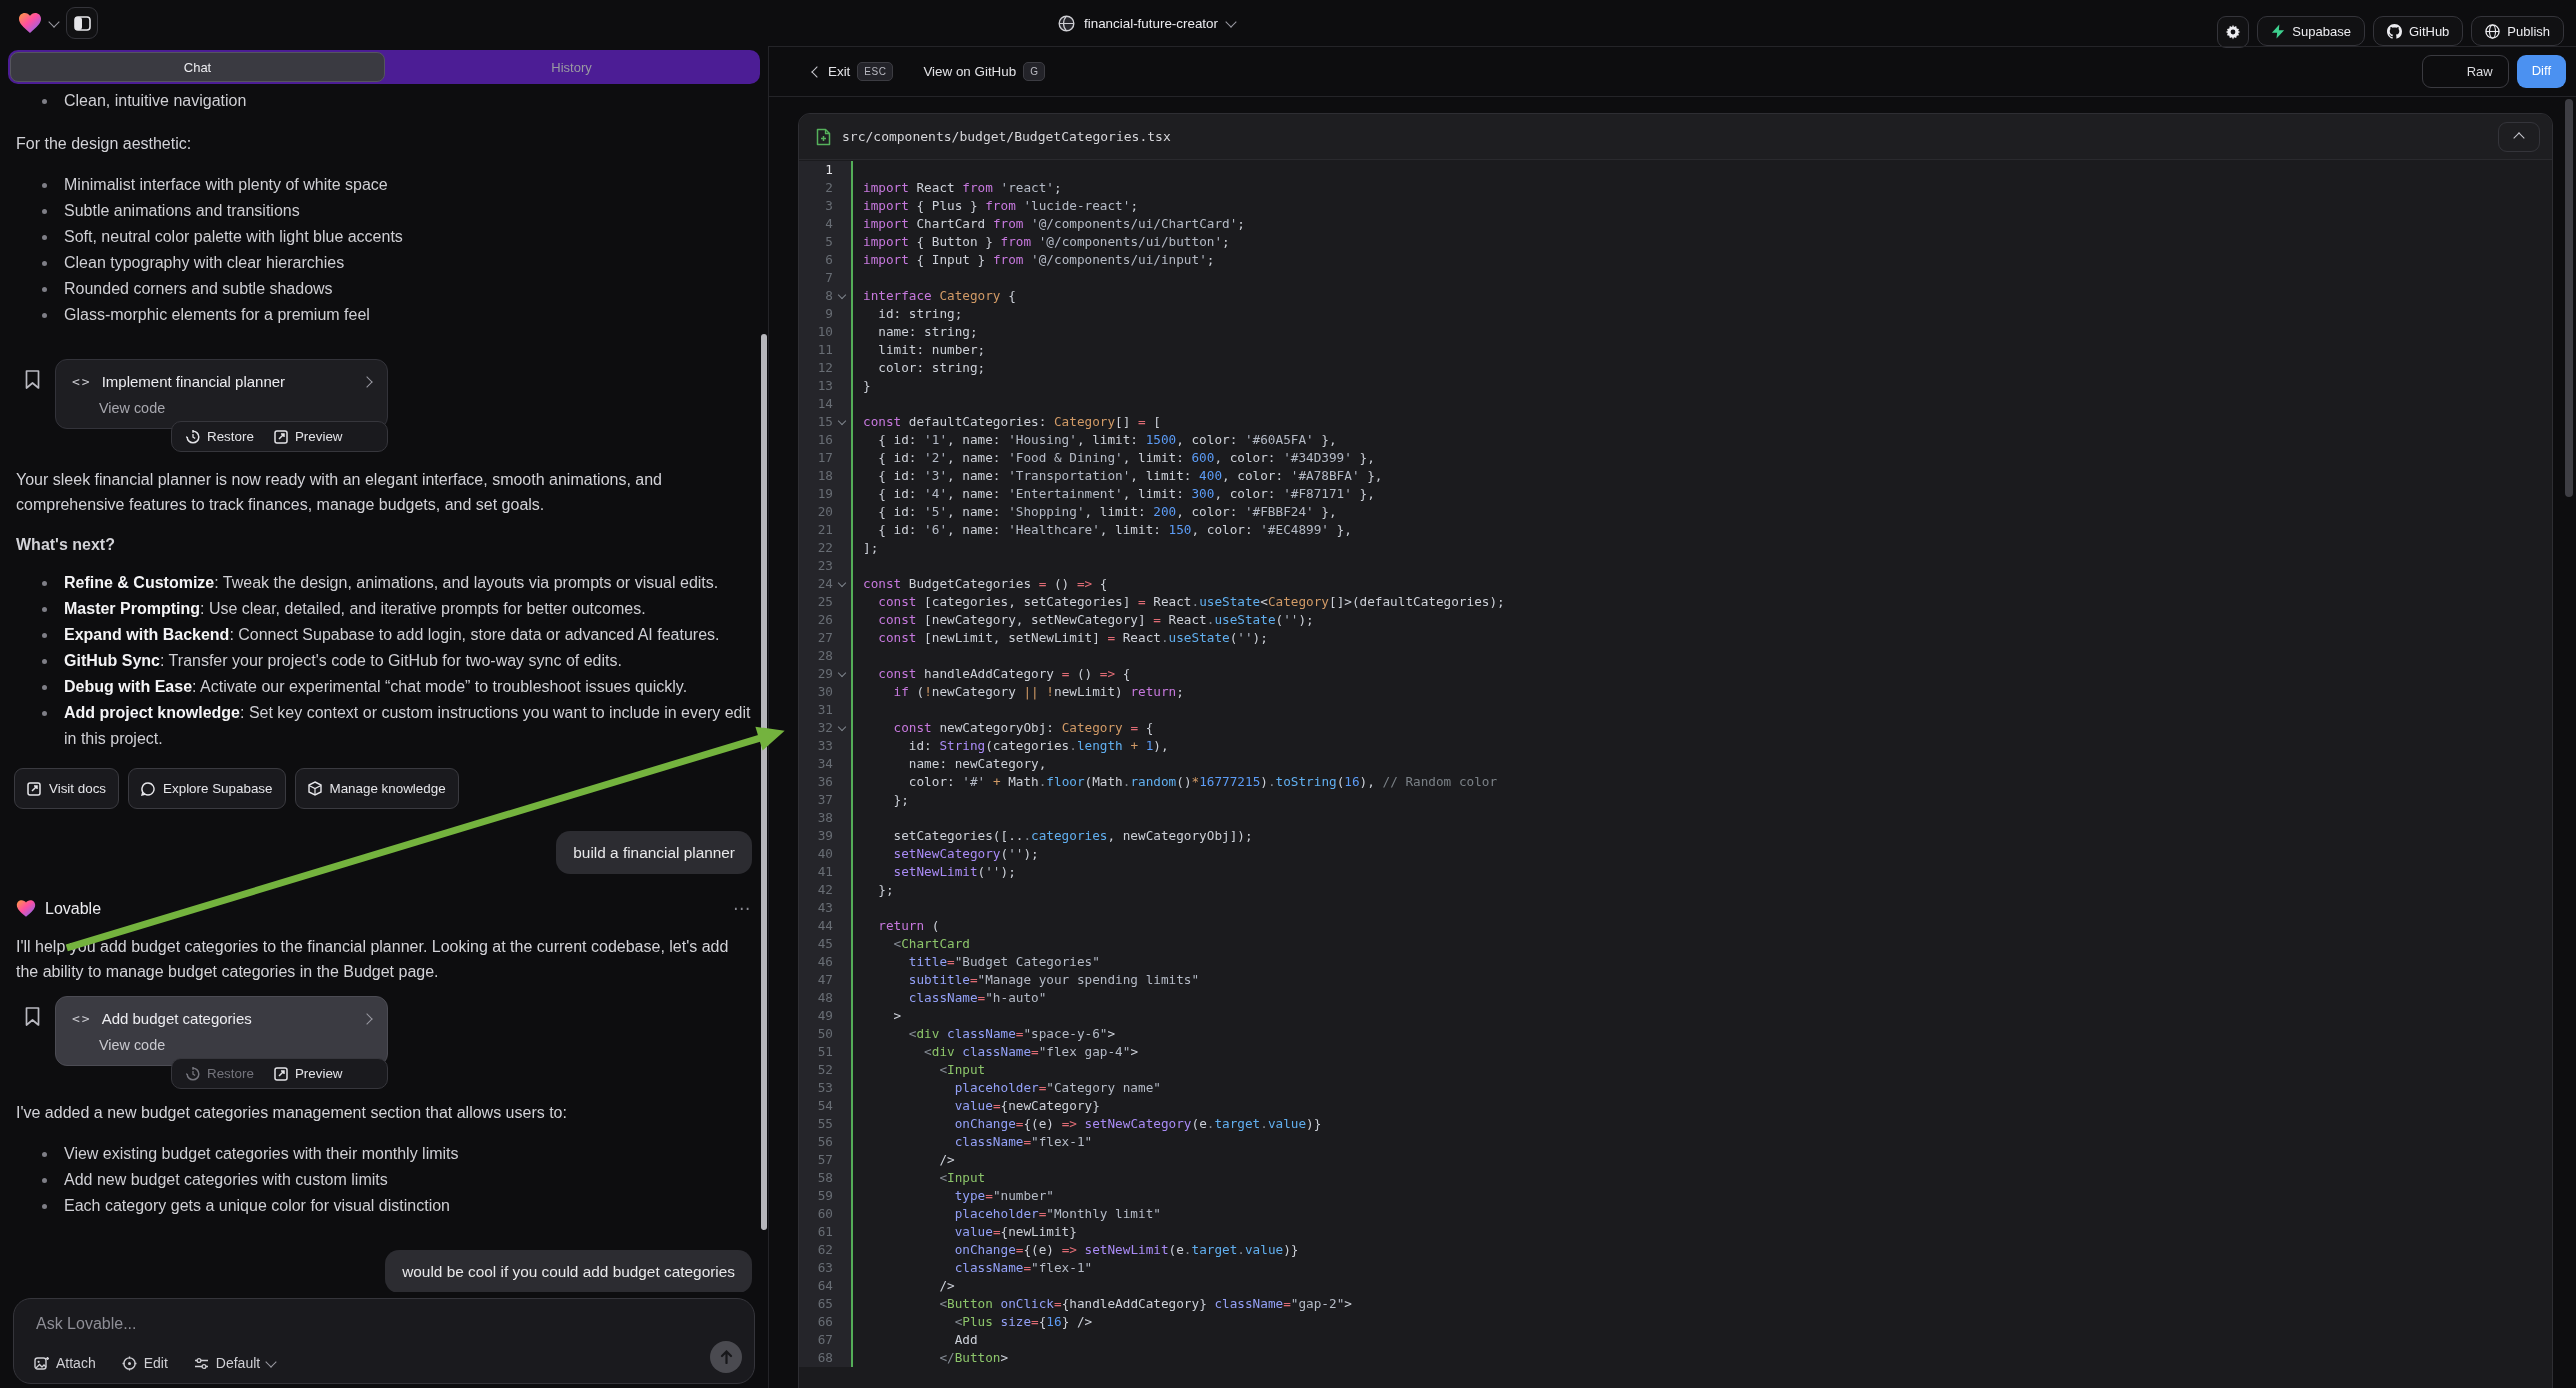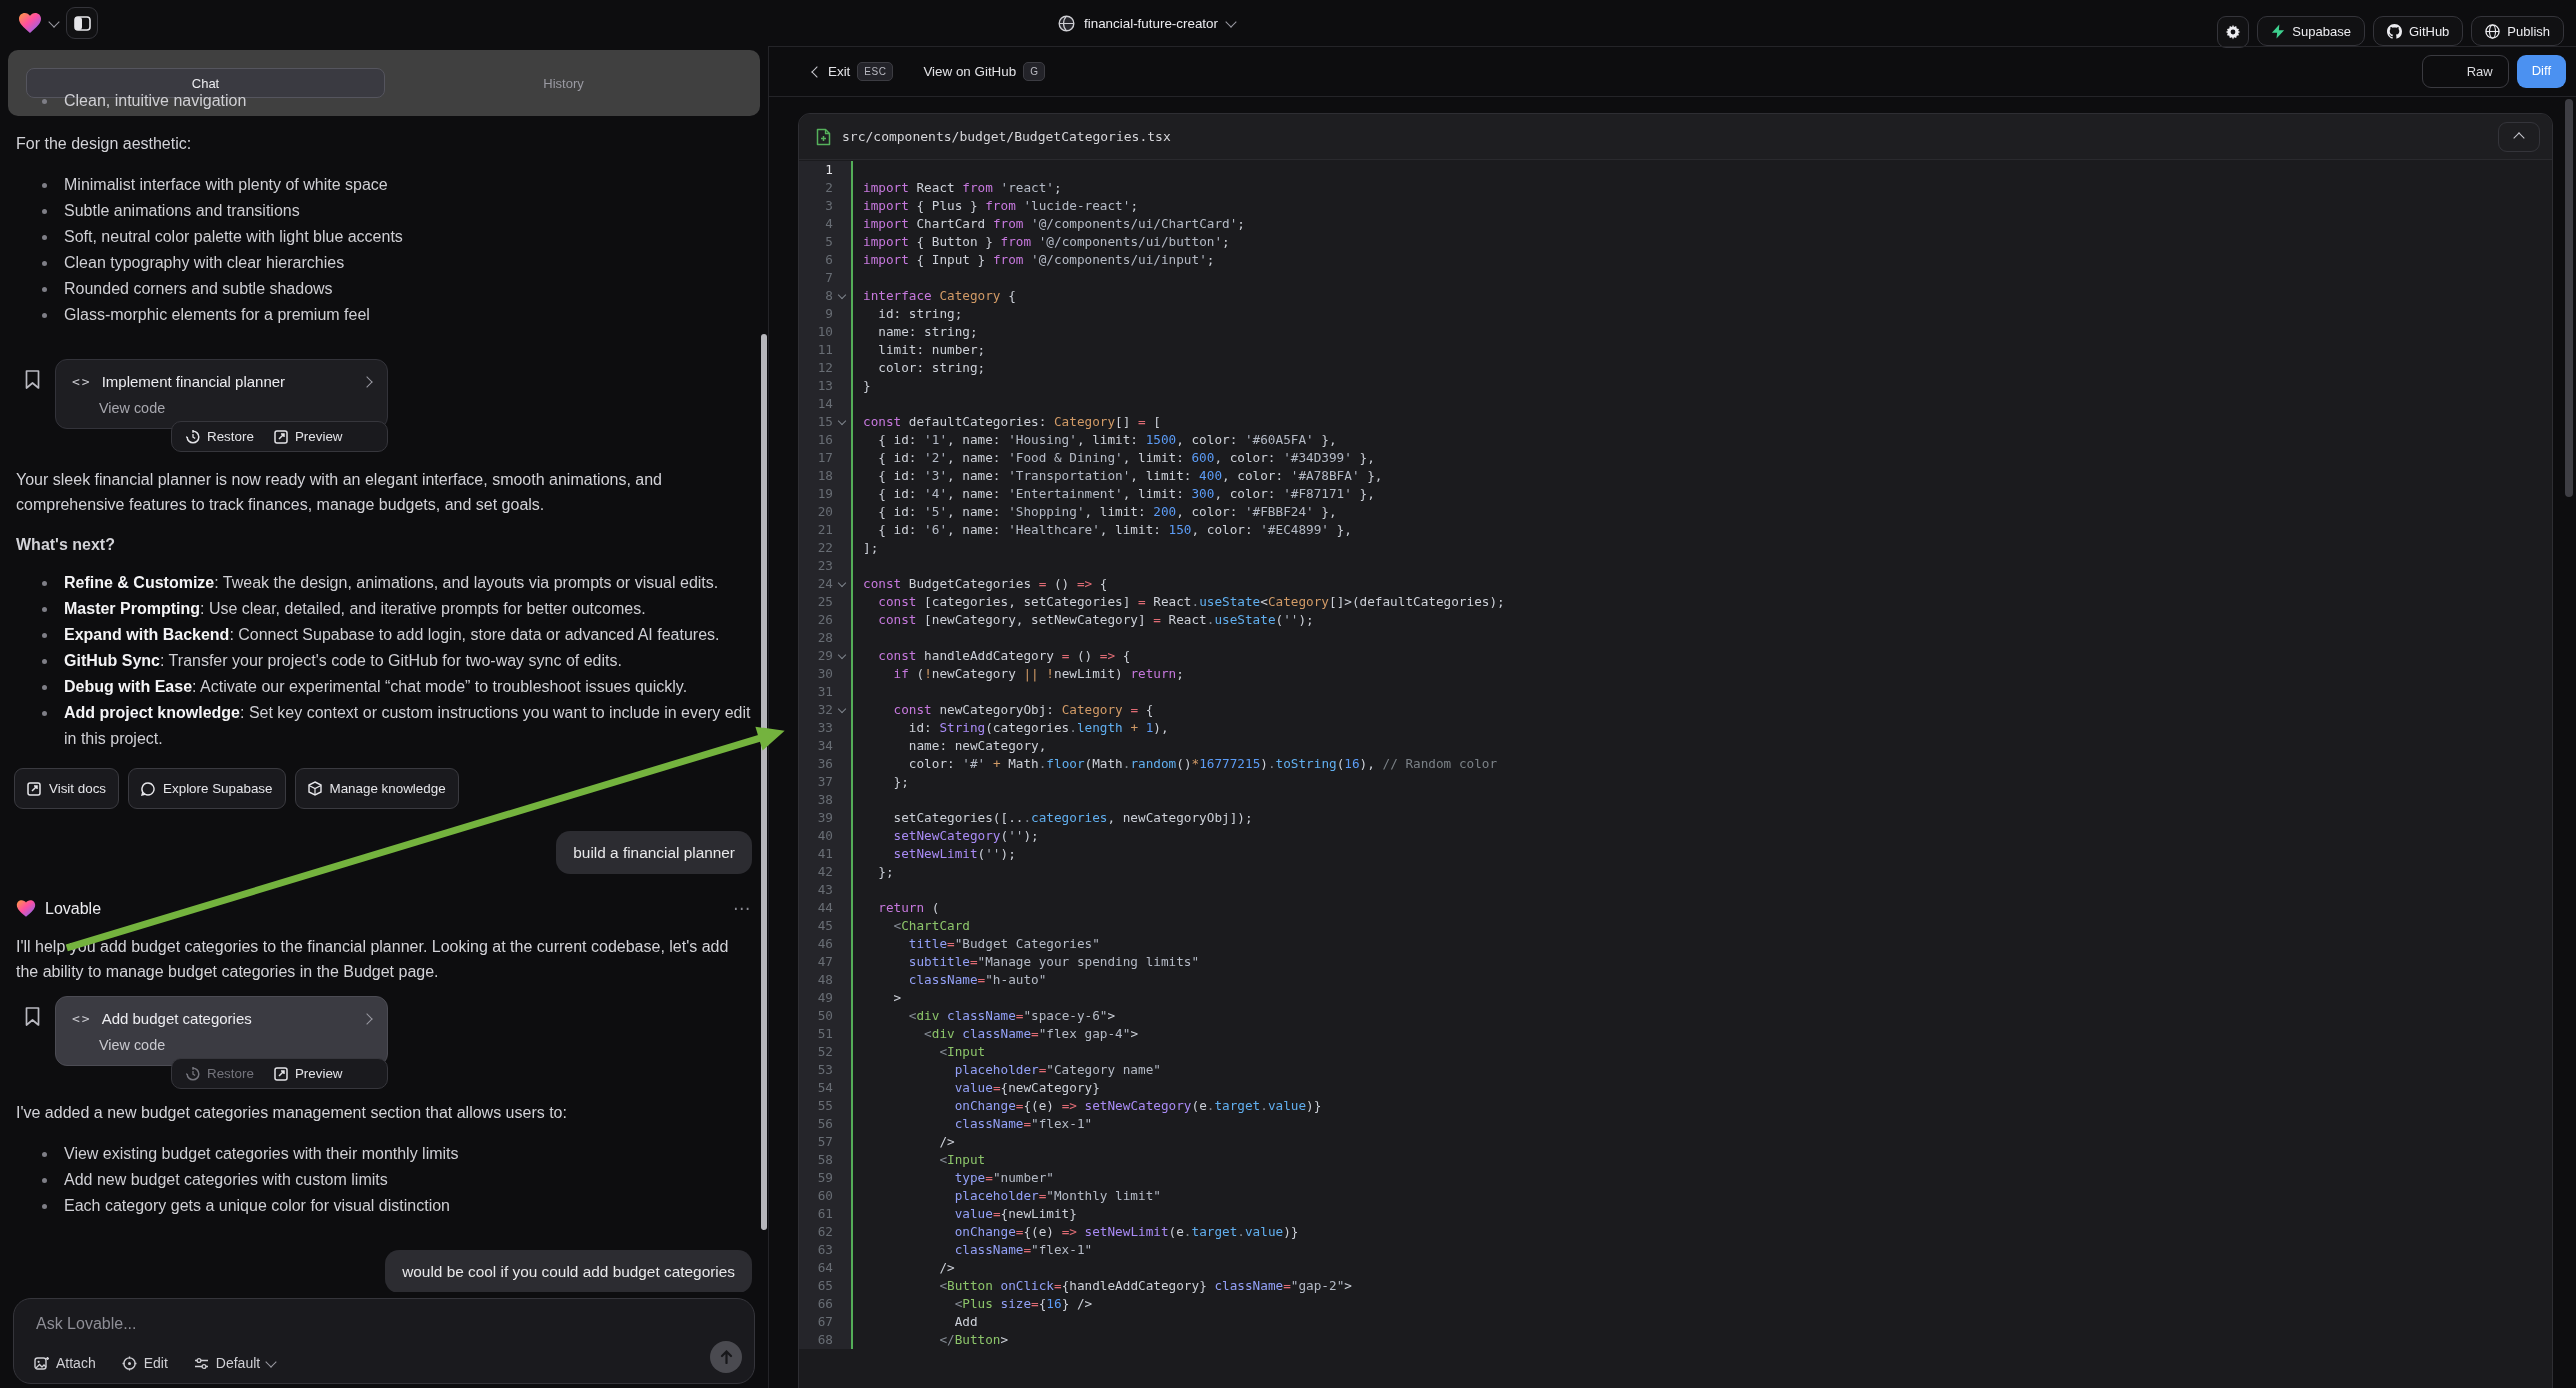--- a/index.html
+++ b/index.html
@@ -14,21 +14,21 @@
   .tb-center .pname{font-size:13.4px;color:#ececf0;}
   .tb-right{position:absolute;right:12px;top:16px;display:flex;align-items:flex-start;gap:8px;}
   .tb-btn{height:30px;border:1px solid #34343a;border-radius:10px;display:flex;align-items:center;gap:7px;padding:0 13px;font-size:13px;color:#ececf0;background:rgba(255,255,255,0.02);cursor:pointer;}
   .chev{display:inline-block;width:7px;height:7px;border-right:1.6px solid #9a9aa2;border-bottom:1.6px solid #9a9aa2;}
   .chev.down{transform:rotate(45deg);margin-top:-3px;}
   .chev.up{transform:rotate(-135deg);margin-top:3px;}
   .chev.right{transform:rotate(-45deg);}
   .chev.left{transform:rotate(135deg);}
   
   .chat{position:absolute;left:0;top:46px;width:768px;bottom:0;overflow:hidden;}
-  .tabbar{margin:4px 8px 0 8px;height:30px;background:#404040;border-radius:10px;display:flex;padding:18px;}
+  .tabbar{margin:4px 8px 0 8px;height:30px;background:#4c1d95;border-radius:10px;display:flex;padding:2px;}
   .tab{flex:1;display:flex;align-items:center;justify-content:center;font-size:13px;color:#9a9aa2;border-radius:8px;cursor:pointer;}
   .tab.active{background:#3a3a41;border:1px solid #55555e;color:#ececf0;}
   .chatscroll{position:absolute;left:0;right:0;top:34px;bottom:96px;padding:0 16px;display:flex;flex-direction:column;align-items:stretch;overflow:hidden;}
   .chatscroll p{margin:0;font-size:16px;line-height:25px;color:#d2d2d7;}
   ul.blist{list-style:none;margin:0;padding:0 0 0 14px;}
   ul.blist li{position:relative;padding-left:34px;font-size:16px;line-height:26px;color:#cfcfd4;}
   ul.blist li::before{content:'';position:absolute;left:12px;top:11px;width:5px;height:5px;border-radius:50%;background:#7e7e86;}
   ul.blist li b{color:#f4f4f6;font-weight:700;}
   .h-bold{margin:0;font-size:16px;font-weight:700;color:#f4f4f6;}
   
@@ -391,20 +391,21 @@
           <div class="crow"><span class="cnum">17</span><span class="cfold"></span><span class="ccode">  { id: <span class="str">'2'</span>, name: <span class="str">'Food &amp; Dining'</span>, limit: <span class="num">600</span>, color: <span class="str">'#34D399'</span> },</span></div>
           <div class="crow"><span class="cnum">18</span><span class="cfold"></span><span class="ccode">  { id: <span class="str">'3'</span>, name: <span class="str">'Transportation'</span>, limit: <span class="num">400</span>, color: <span class="str">'#A78BFA'</span> },</span></div>
           <div class="crow"><span class="cnum">19</span><span class="cfold"></span><span class="ccode">  { id: <span class="str">'4'</span>, name: <span class="str">'Entertainment'</span>, limit: <span class="num">300</span>, color: <span class="str">'#F87171'</span> },</span></div>
           <div class="crow"><span class="cnum">20</span><span class="cfold"></span><span class="ccode">  { id: <span class="str">'5'</span>, name: <span class="str">'Shopping'</span>, limit: <span class="num">200</span>, color: <span class="str">'#FBBF24'</span> },</span></div>
           <div class="crow"><span class="cnum">21</span><span class="cfold"></span><span class="ccode">  { id: <span class="str">'6'</span>, name: <span class="str">'Healthcare'</span>, limit: <span class="num">150</span>, color: <span class="str">'#EC4899'</span> },</span></div>
           <div class="crow"><span class="cnum">22</span><span class="cfold"></span><span class="ccode">];</span></div>
           <div class="crow"><span class="cnum">23</span><span class="cfold"></span><span class="ccode"></span></div>
           <div class="crow"><span class="cnum">24</span><span class="cfold"><i class="fold-chevron"></i></span><span class="ccode"><span class="kw">const</span> BudgetCategories <span class="eq">=</span> () <span class="eq">=&gt;</span> {</span></div>
           <div class="crow"><span class="cnum">25</span><span class="cfold"></span><span class="ccode">  <span class="kw">const</span> [categories, setCategories] <span class="eq">=</span> React<span class="pn">.</span><span class="mth">useState</span>&lt;<span class="typ">Category</span>[]&gt;(defaultCategories);</span></div>
           <div class="crow"><span class="cnum">26</span><span class="cfold"></span><span class="ccode">  <span class="kw">const</span> [newCategory, setNewCategory] <span class="eq">=</span> React<span class="pn">.</span><span class="mth">useState</span>(<span class="str">''</span>);</span></div>
+          <div class="crow"><span class="cnum">27</span><span class="cfold"></span><span class="ccode">  <span class="kw">const</span> [newLimit, setNewLimit] <span class="eq">=</span> React<span class="pn">.</span><span class="mth">useState</span>(<span class="str">''</span>);</span></div>
           <div class="crow"><span class="cnum">28</span><span class="cfold"></span><span class="ccode"></span></div>
           <div class="crow"><span class="cnum">29</span><span class="cfold"><i class="fold-chevron"></i></span><span class="ccode">  <span class="kw">const</span> handleAddCategory <span class="eq">=</span> () <span class="eq">=&gt;</span> {</span></div>
           <div class="crow"><span class="cnum">30</span><span class="cfold"></span><span class="ccode">    <span class="kw">if</span> (<span class="op">!</span>newCategory <span class="op">||</span> <span class="op">!</span>newLimit) <span class="kw">return</span>;</span></div>
           <div class="crow"><span class="cnum">31</span><span class="cfold"></span><span class="ccode"></span></div>
           <div class="crow"><span class="cnum">32</span><span class="cfold"><i class="fold-chevron"></i></span><span class="ccode">    <span class="kw">const</span> newCategoryObj: <span class="typ">Category</span> <span class="eq">=</span> {</span></div>
           <div class="crow"><span class="cnum">33</span><span class="cfold"></span><span class="ccode">      id: <span class="fn2">String</span>(categories<span class="pn">.</span><span class="mth">length</span> <span class="op">+</span> <span class="num">1</span>),</span></div>
           <div class="crow"><span class="cnum">34</span><span class="cfold"></span><span class="ccode">      name: newCategory,</span></div>
           <div class="crow"><span class="cnum">36</span><span class="cfold"></span><span class="ccode">      color: <span class="str">'#'</span> <span class="op">+</span> Math<span class="pn">.</span><span class="mth">floor</span>(Math<span class="pn">.</span><span class="mth">random</span>()<span class="op">*</span><span class="num">16777215</span>)<span class="pn">.</span><span class="mth">toString</span>(<span class="num">16</span>), <span class="cmt">// Random color</span></span></div>
           <div class="crow"><span class="cnum">37</span><span class="cfold"></span><span class="ccode">    };</span></div>
           <div class="crow"><span class="cnum">38</span><span class="cfold"></span><span class="ccode"></span></div>

